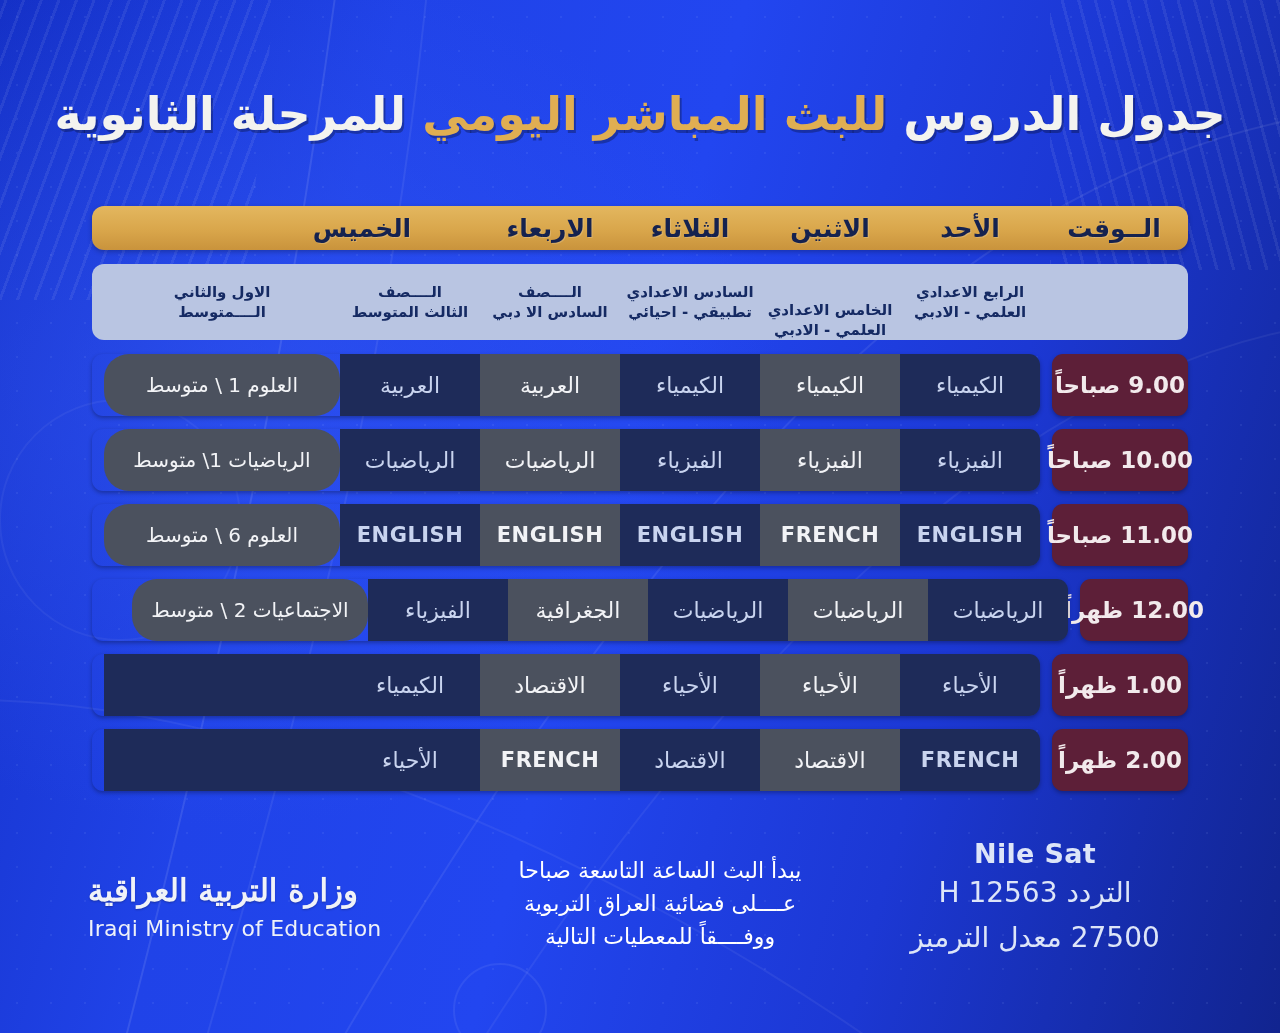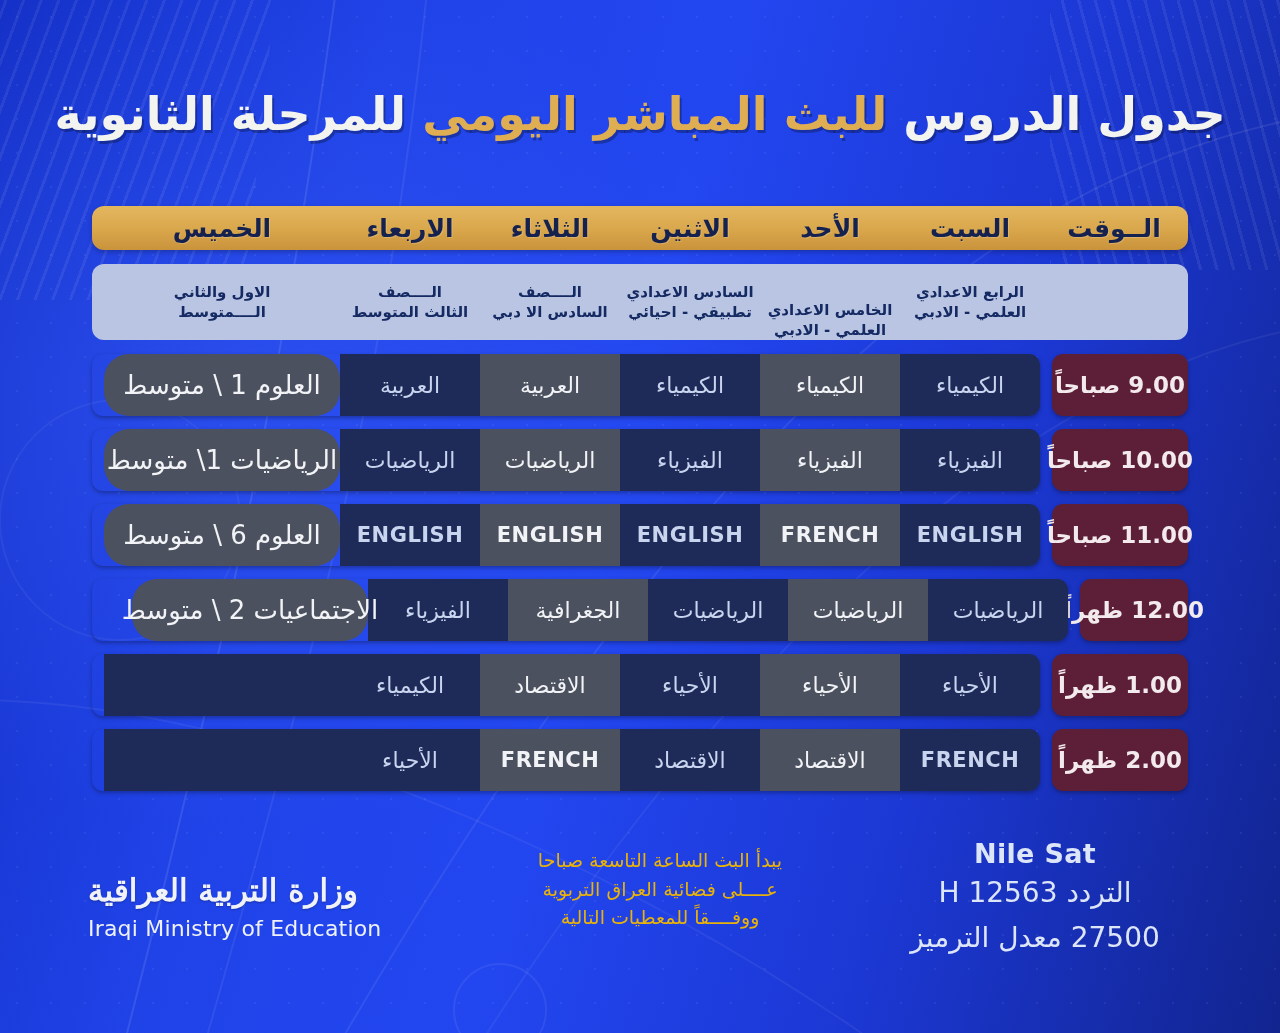--- a/index.html
+++ b/index.html
@@ -147,21 +147,21 @@
   .cell.blank { background: #1e2b59; color: transparent; }
 
   .row-strip {
     display: flex;
     flex: 1;
     border-radius: 11px;
     overflow: hidden;
     box-shadow: 0 2px 4px rgba(0,0,0,0.3);
   }
   .cell.en { font-size: 21px; letter-spacing: .5px; font-weight: 700; }
-  .cell.small { font-size: 26px; border-radius: 25px; }
+  .cell.small { font-size: 20px; border-radius: 25px; }
 
   
   #footer {
     position: absolute;
     top: 826px; left: 0; right: 0;
     height: 160px;
     direction: rtl;
   }
   #logo-block {
     position: absolute;
@@ -184,25 +184,25 @@
     margin-top: 8px;
     font-size: 22px;
     color: #eef1f8;
     direction: ltr;
     letter-spacing: .2px;
   }
 
   #notice-block {
     position: absolute;
     right: 420px;
-    top: 20px;
+    top: 28px;
     width: 400px;
     text-align: center;
-    color: #eab308;
-    font-size: 19px;
+    color: #ffffff;
+    font-size: 22px;
     line-height: 1.5;
   }
   .notice-line { white-space: nowrap; }
 
   #sat-block {
     position: absolute;
     right: 90px;
     top: 12px;
     width: 310px;
     text-align: center;
@@ -243,21 +243,20 @@
   <div class="title-line">
     <span>جدول الدروس</span>
     <span class="title-gold">للبث المباشر اليومي</span>
     <span>للمرحلة الثانوية</span>
   </div>
 </div>
 
 <div id="table">
   <div id="head-row">
       <div class="head-cell" style="width: 148px;">الــوقت</div>
-      <div class="head-cell" style="width: 140px;">السبت</div>
       <div class="head-cell" style="width: 140px;">الأحد</div>
       <div class="head-cell" style="width: 140px;">الاثنين</div>
       <div class="head-cell" style="width: 140px;">الثلاثاء</div>
       <div class="head-cell" style="width: 140px;">الاربعاء</div>
       <div class="head-cell" style="width: 236px;">الخميس</div>
     </div>
   <div id="sub-row">
       <div class="sub-cell empty-sub" style="width: 148px;"></div>
       <div class="sub-cell" style="width: 140px;">
         <div>الرابع الاعدادي</div>

